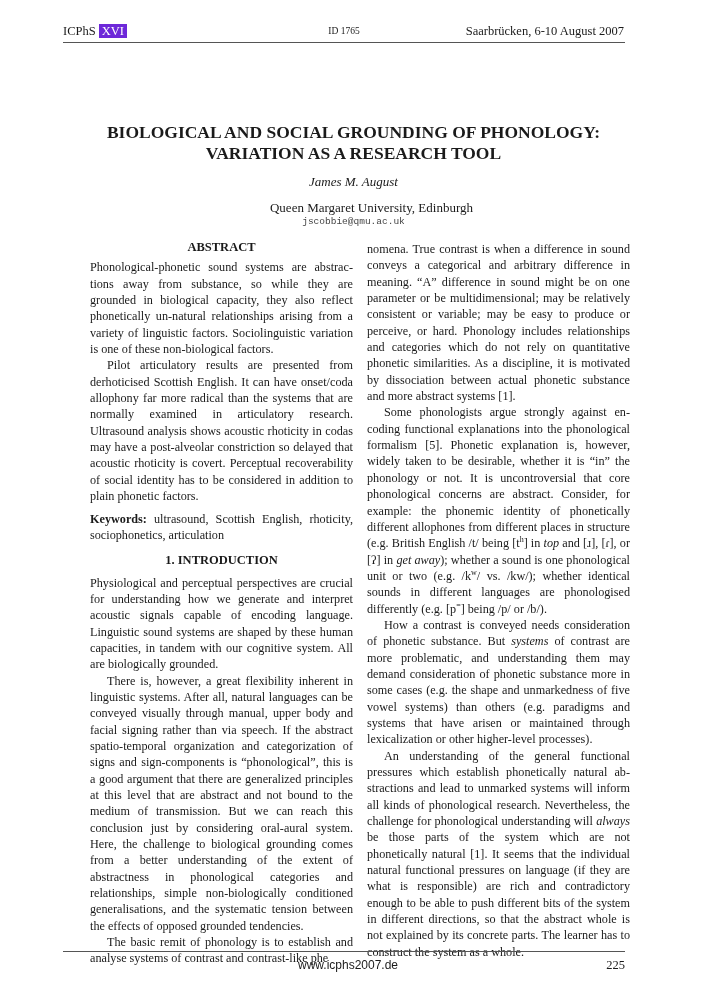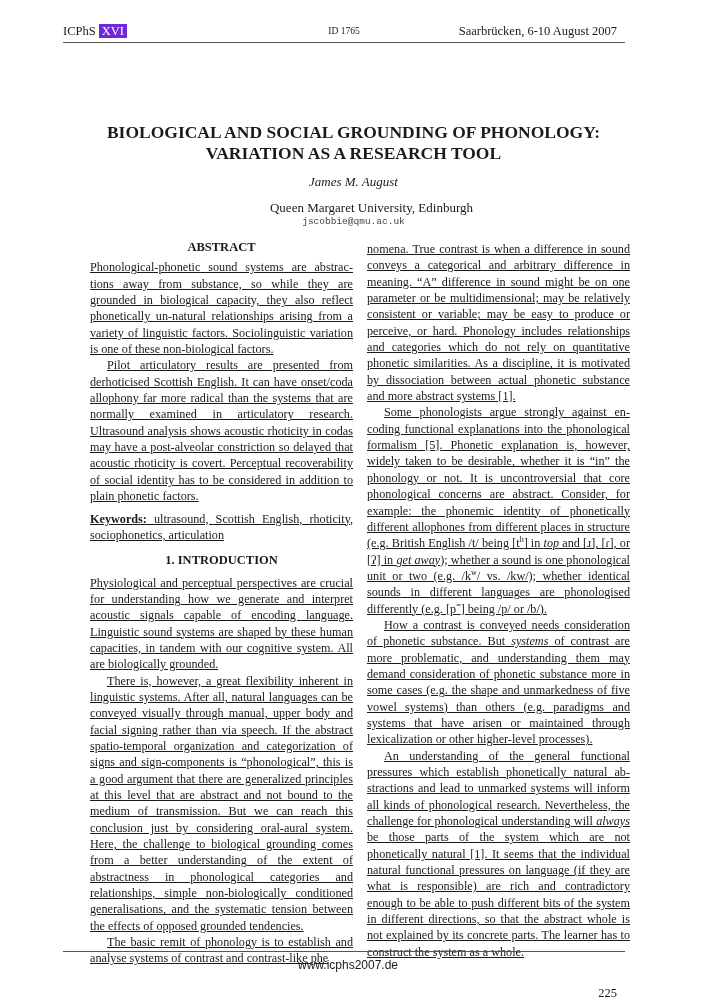--- a/index.html
+++ b/index.html
@@ -2,42 +2,42 @@
 <html><head>
 <meta charset="utf-8">
 <style>
   html, body { margin:0; padding:0; background:#ffffff; }
   body { width:707px; height:1000px; position:relative; overflow:hidden;
          font-family:"Liberation Serif", serif; color:#1a1a1a; }
   .header { position:absolute; left:63px; right:82px; top:24px; height:18px;
             border-bottom:1px solid #555; font-size:12.5px; }
   .header .left { position:absolute; left:0; top:0; }
   .header .center { position:absolute; left:0; right:0; top:2px; text-align:center; font-size:9.5px; }
-  .header .right { position:absolute; right:8px; top:0; }
+  .header .right { position:absolute; right:1px; top:0; }
   .xvi { background:#6d28d9; color:#fff; padding:0 3px; margin-left:3px; }
   .title { position:absolute; left:60px; right:60px; top:122px; text-align:center;
            font-weight:bold; font-size:17.5px; line-height:21px; }
   .author { position:absolute; left:0; right:0; top:174px; text-align:center; font-style:italic; font-size:13px; }
   .affil { position:absolute; left:0; right:0; top:200px; text-align:center; font-size:13px;padding-left:36px; }
   .email { position:absolute; left:0; right:0; top:216px; text-align:center;
            font-family:"Liberation Mono", monospace; font-size:9.5px; color:#444; }
   .col { position:absolute; top:239px; width:263px; font-size:12.2px; line-height:16.35px;
          text-align:justify; hyphens:manual; }
   .col.left { left:90px; }
   .col.right { left:367px; top:241px; }
-  .col p { margin:0;text-decoration:underline; }
+  .col p { margin:0; }
   .col p.ind { text-indent:17px; }
   .h { text-align:center; font-weight:bold; font-size:12.5px; margin:0 0 4px 0; }
   .h.sec { margin:9px 0 6px 0; }
   .kw { margin-top:6px !important; }
   .kw b { font-weight:bold; }
   .footer { position:absolute; left:63px; right:82px; top:951px; border-top:1px solid #555; }
   .footer .url { position:absolute; left:8px; right:0; top:6px; text-align:center;
                  font-family:"Liberation Sans", sans-serif; font-size:12px; }
-  .footer .pg { position:absolute; right:8px; top:6px; font-size:12.5px;margin-top:28px; }
+  .footer .pg { position:absolute; right:0; top:6px; font-size:12.5px; }
   sup { font-size:8px; line-height:0; }
 </style>
 </head>
 <body>
 
 <div class="header">
   <span class="left"><span>ICPhS</span><span class="xvi">XVI</span></span>
   <span class="center">ID 1765</span>
   <span class="right">Saarbrücken, 6-10 August 2007</span>
 </div>

